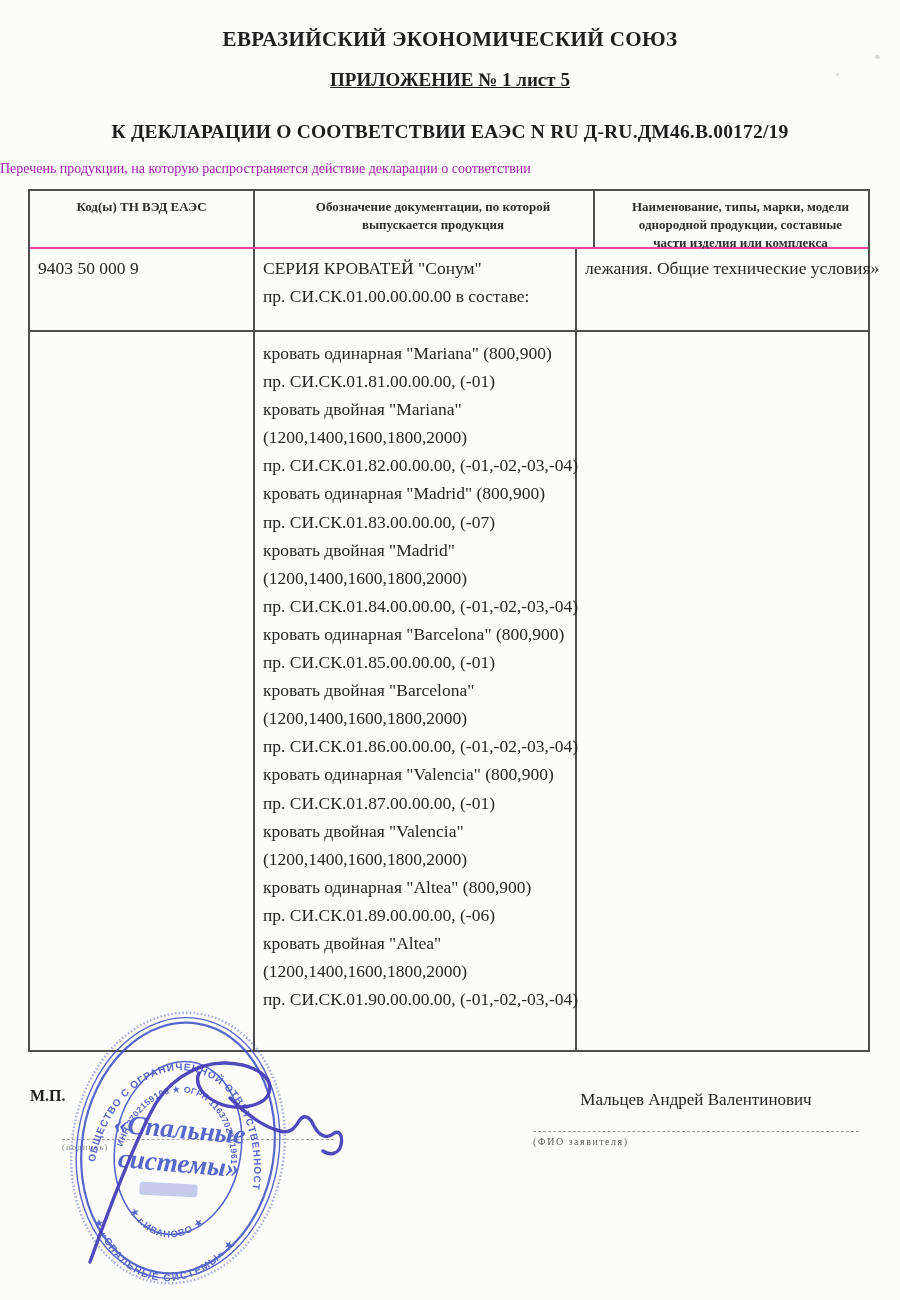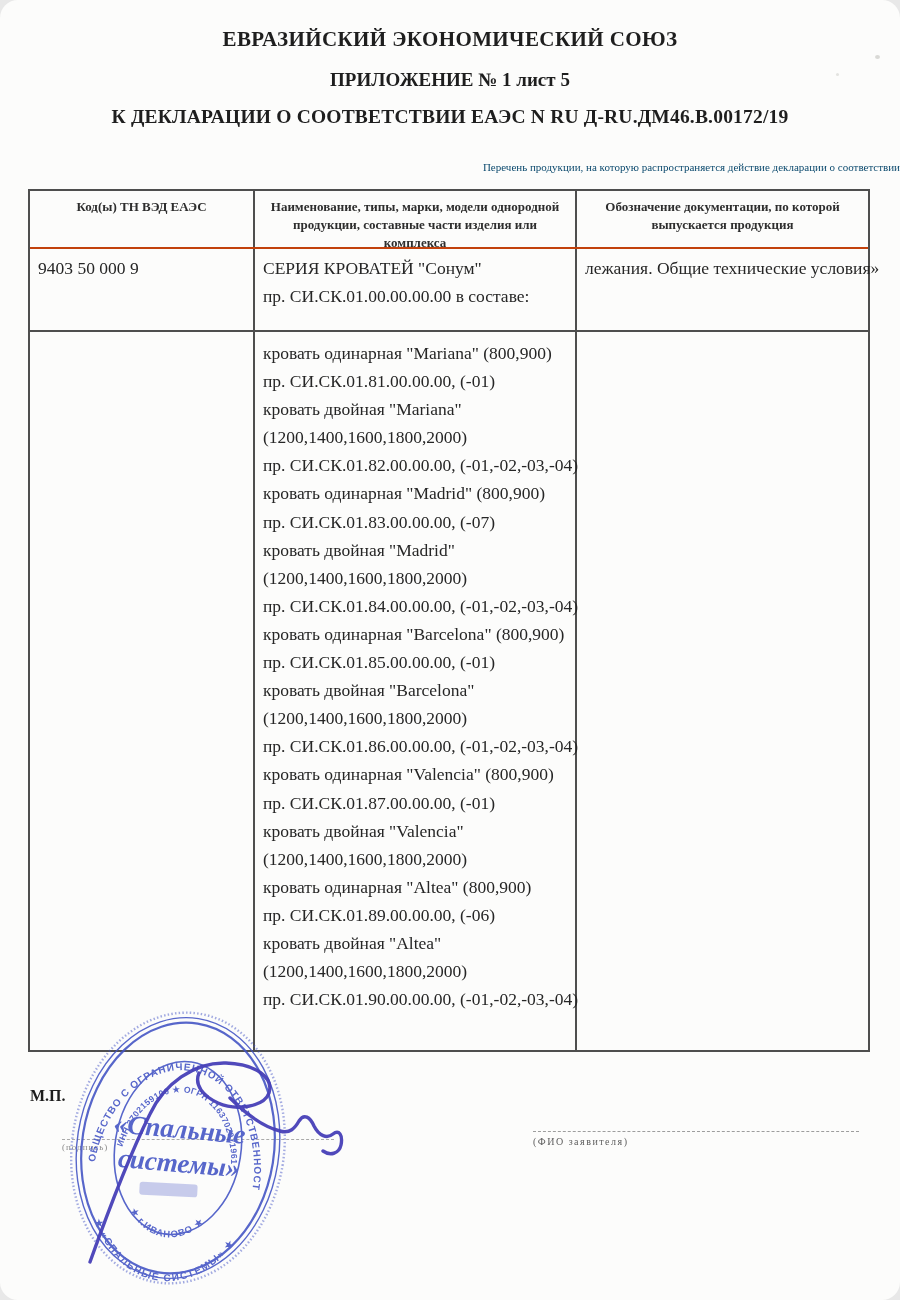--- a/index.html
+++ b/index.html
@@ -1,30 +1,30 @@
 <!DOCTYPE html>
 <html><head>
 <meta charset="utf-8">
 <style>
   html,body { margin:0; padding:0; background:#e8e8e8; }
   .page {
     position:relative; width:900px; height:1300px; margin:0 auto;
     background:#fcfcfb; overflow:hidden;
-    font-family:"Liberation Serif","DejaVu Serif",serif; color:#242424;border-radius:18px;
+    font-family:"Liberation Serif","DejaVu Serif",serif; color:#242424;
   }
   
   .hdr { position:absolute; top:27px; left:0; width:100%; text-align:center; }
   .hdr .l1 { font-size:21px; font-weight:bold; letter-spacing:.4px; color:#1e1e1e; }
-  .hdr .l2 { margin-top:17px; font-size:19px; font-weight:bold; color:#1e1e1e; }
-  .hdr .l3 { margin-top:15px; font-size:19.5px; font-weight:bold; letter-spacing:.2px; color:#1e1e1e; }
-  .caption { position:absolute; top:161px; left:0; width:100%; text-align:right; font-size:11px; color:#0c4a6e; }
+  .hdr .l2 { margin-top:17px; font-size:19px; font-weight:bold; color:#1e1e1e;text-decoration:underline; }
+  .hdr .l3 { margin-top:30px; font-size:19.5px; font-weight:bold; letter-spacing:.2px; color:#1e1e1e; }
+  .caption { position:absolute; top:161px; left:0; width:100%; text-align:left; font-size:14px; color:#a21caf; }
   
   .doc-table { position:absolute; left:28px; top:189px; width:842px; border:2px solid #4e4e4e; box-sizing:border-box; }
   .t-row { display:grid; grid-template-columns:225px 322px 1fr; }
-  .t-row.hrow { border-bottom:2px solid #c2410c; }
+  .t-row.hrow { border-bottom:2px solid #ec4899;gap:18px; }
   .t-row.r1 { border-bottom:2px solid #4e4e4e; }
   .cell { border-right:2px solid #4e4e4e; box-sizing:border-box; padding:5px 8px; }
   .cell:last-child { border-right:none; }
   .hrow .cell { height:56px; padding-top:7px; text-align:center; font-size:13px; line-height:18px; font-weight:bold; color:#2e2e2e; }
   .r1 .cell { height:81px; font-size:17.5px; line-height:29px; color:#262626; }
   .r2 .cell { height:718px; font-size:17.5px; color:#262626; padding-top:7px; }
   .r2 .cell .line, .r1 .cell .line { line-height:28.1px; white-space:nowrap; }
   .code-cell { font-size:17px; }
   
   .mp { position:absolute; left:30px; top:1087px; font-size:16px; font-weight:bold; color:#1d1d1d; z-index:1; }
@@ -47,22 +47,22 @@
   <div class="hdr">
     <div class="l1">ЕВРАЗИЙСКИЙ ЭКОНОМИЧЕСКИЙ СОЮЗ</div>
     <div class="l2">ПРИЛОЖЕНИЕ № 1 лист 5</div>
     <div class="l3">К ДЕКЛАРАЦИИ О СООТВЕТСТВИИ ЕАЭС N RU Д-RU.ДМ46.В.00172/19</div>
   </div>
   <div class="caption">Перечень продукции, на которую распространяется действие декларации о соответствии</div>
 
   <div class="doc-table">
     <div class="t-row hrow">
       <div class="cell">Код(ы) ТН ВЭД ЕАЭС</div>
+      <div class="cell">Обозначение документации, по которой выпускается продукция</div>
       <div class="cell">Наименование, типы, марки, модели однородной продукции, составные части изделия или комплекса</div>
-      <div class="cell">Обозначение документации, по которой выпускается продукция</div>
     </div>
     <div class="t-row r1">
       <div class="cell code-cell">9403 50 000 9</div>
       <div class="cell">
           <div class="line">СЕРИЯ КРОВАТЕЙ "Сонум"</div>
           <div class="line">пр. СИ.СК.01.00.00.00.00 в составе:</div>
         </div>
       <div class="cell">
           <div class="line">лежания. Общие технические условия»</div>
         </div>
@@ -96,20 +96,21 @@
           <div class="line">пр. СИ.СК.01.90.00.00.00, (-01,-02,-03,-04)</div>
         </div>
       <div class="cell"></div>
     </div>
   </div>
 
   <div class="mp">М.П.</div>
   <div class="sig-line-left"></div>
   <div class="sig-cap-left">(подпись)</div>
 
+  <div class="applicant">Мальцев Андрей Валентинович</div>
   <div class="fio-line"></div>
   <div class="fio-cap">(ФИО заявителя)</div>
 
   <div class="stamp-wrap">
     <svg width="430" height="290" viewBox="0 0 430 290">
       <defs>
         <path id="ringTop" d="M 64,172 A 80,108 0 1 1 224,172"></path>
         <path id="ringBot" d="M 58,162 A 86,114 0 0 0 230,162"></path>
         <path id="ring2Top" d="M 88,164 A 56,78 0 1 1 200,164"></path>
         <path id="ring2Bot" d="M 90,158 A 54,74 0 0 0 198,158"></path>

